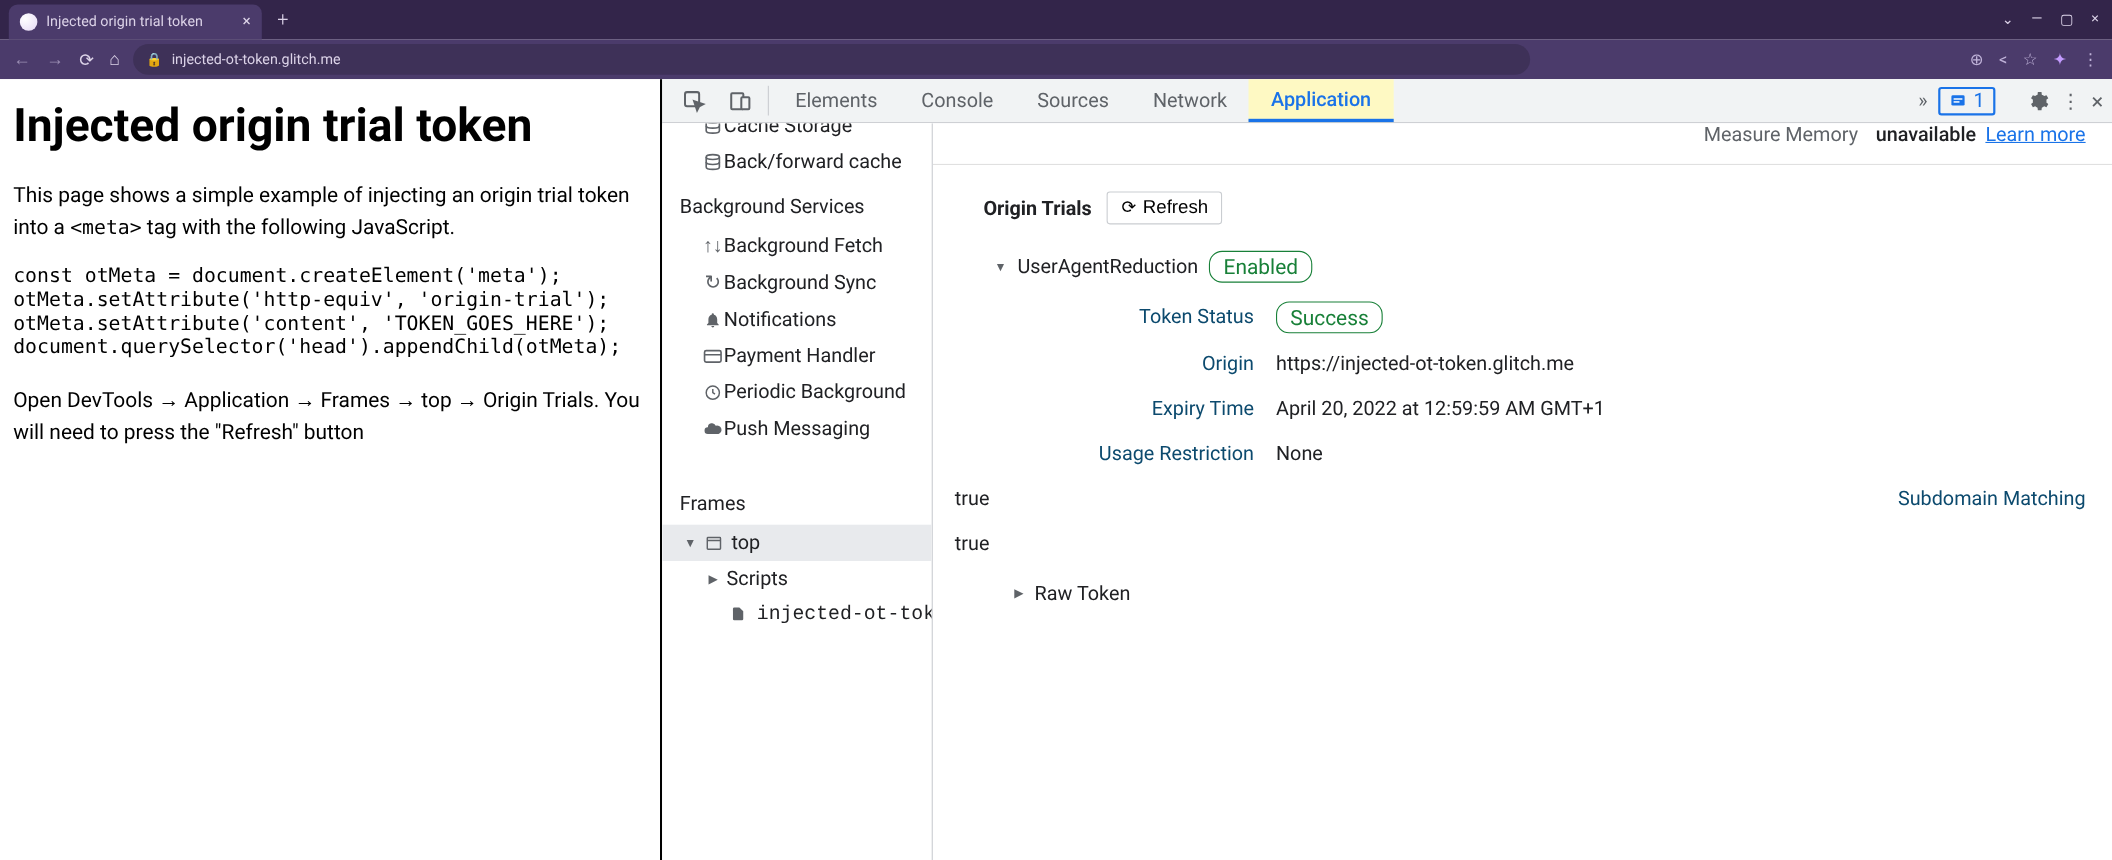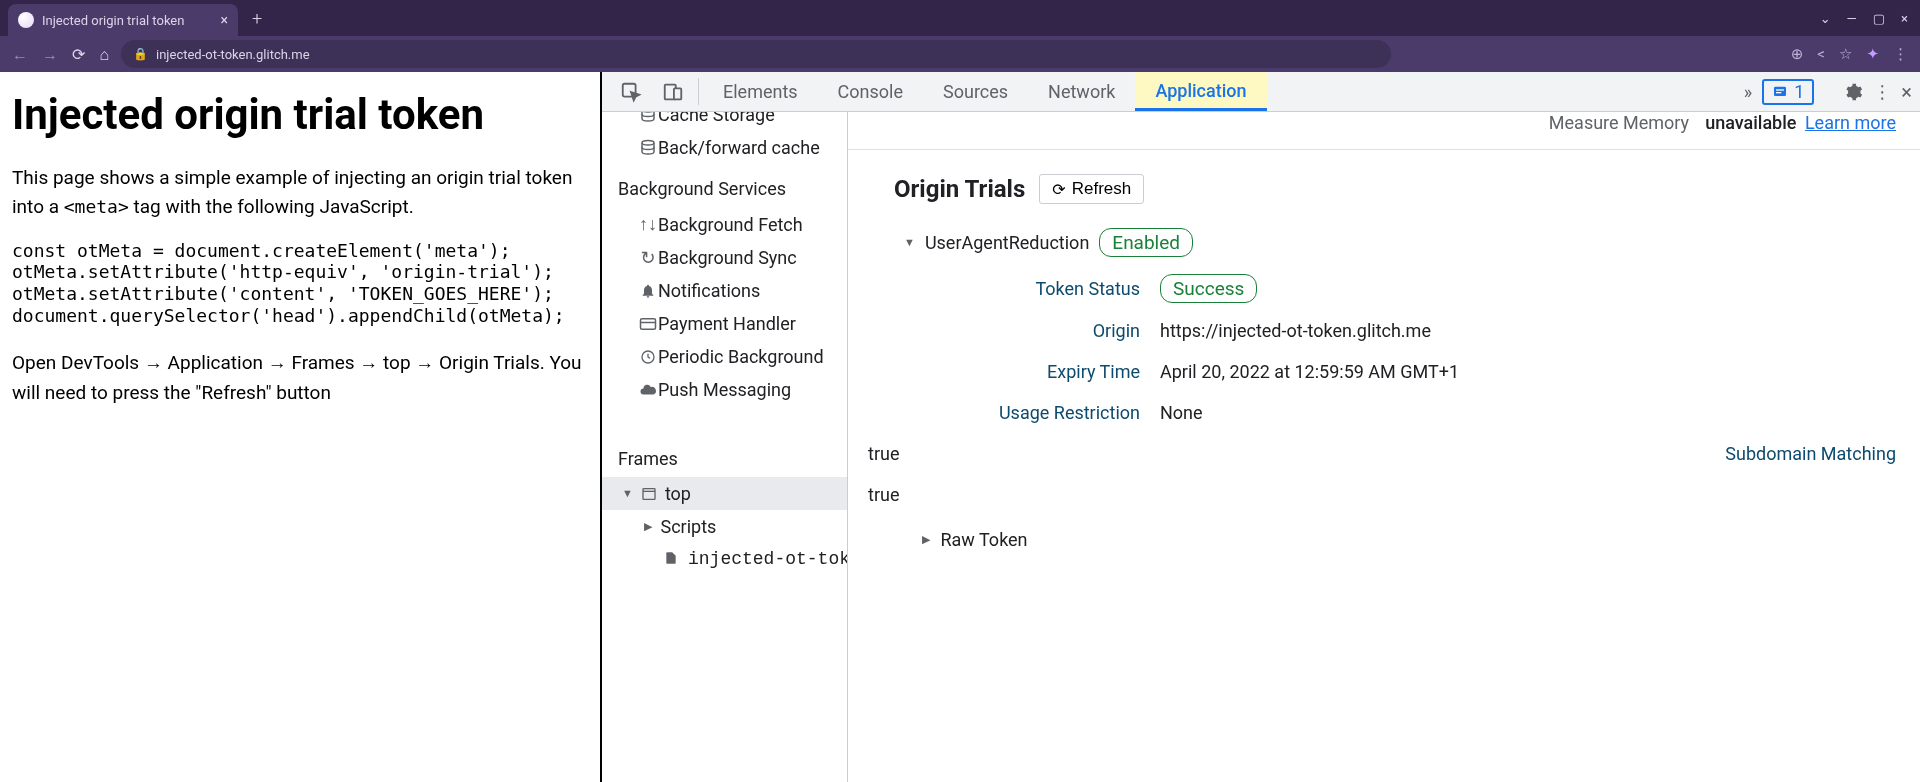--- a/index.html
+++ b/index.html
@@ -57,21 +57,21 @@
 
 
 .app-main { flex: 1; padding: 0; overflow-y: auto; font-size: 18px; color: #202124; }
 .mm-row { display:flex; align-items:center; padding: 4px 24px; justify-content:flex-end; gap: 16px; }
 .mm-label { color:#5f6368; }
 .mm-val { font-weight:500; }
 .mm-link { color:#1a73e8; text-decoration: underline; }
 .divider { border-top: 1px solid #e0e0e0; margin: 12px 0 18px 0; }
 
 .ot-header { display:flex; align-items:center; gap: 14px; padding: 0 0 24px 46px; margin-top: 24px;}
-.ot-header .title { font-weight: 700; font-size: 24px; }
+.ot-header .title { font-weight: 700; font-size: 18px; }
 .refresh-btn { border: 1px solid #cacdd1; background: #fff; padding: 4px 12px; font-size: 17px; border-radius: 3px; display:flex; align-items:center; gap: 6px; cursor:pointer; }
 .refresh-btn .r-icon { font-size: 16px; }
 
 .trial-row { display:flex; align-items:center; gap: 10px; padding: 0 0 20px 56px; }
 .badge { border:1px solid; border-radius: 12px; padding: 2px 12px; font-size: 19px; }
 .badge-enabled { border-color:#188038; color:#188038; }
 .badge-success { border-color:#188038; color:#188038; }
 
 .kv { display:grid; grid-template-columns: 292px 1fr; row-gap: 20px; padding-right: 24px; align-items:center; }
 .kv .k { text-align:right; color:#0c4a6e; }

